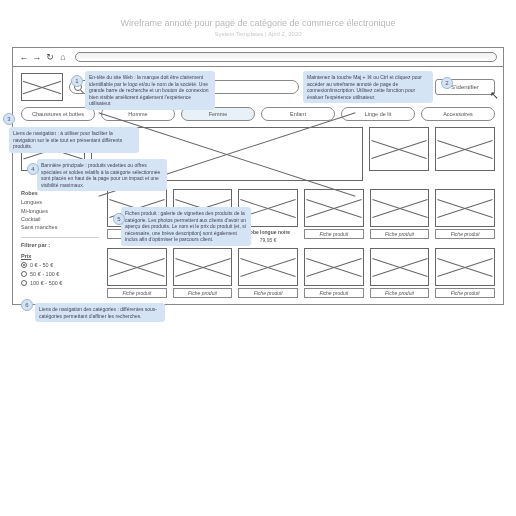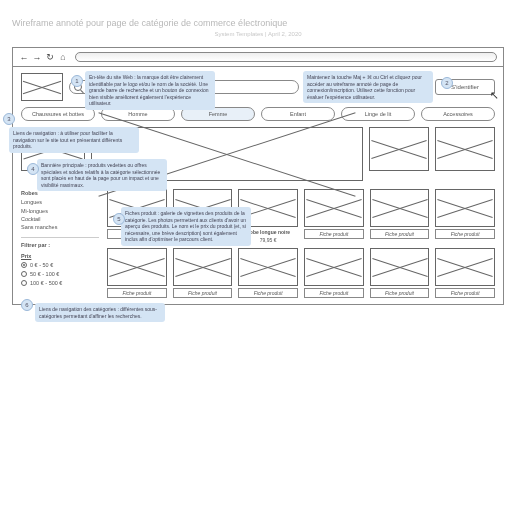--- a/index.html
+++ b/index.html
@@ -1,17 +1,17 @@
 <!DOCTYPE html>
 <html><head>
 <meta charset="utf-8">
 <style>
 *{box-sizing:border-box;margin:0;padding:0;font-family:Arial,sans-serif}
 body{background:#fff;width:516px;height:516px;padding:18px 12px;font-size:6px;color:#555}
-.title{color:#b8b8b8;font-size:9px;margin-bottom:3px}
+.title{text-align:center;color:#b8b8b8;font-size:9px;margin-bottom:3px}
 .subtitle{text-align:center;color:#c8c8c8;font-size:6px;margin-bottom:10px}
 .browser{border:1px solid #888;background:#fff;position:relative}
 .browser-bar{display:flex;align-items:center;padding:4px 6px;border-bottom:1px solid #888;gap:3px}
 .bicon{width:10px;height:10px;display:flex;align-items:center;justify-content:center;font-size:9px;color:#444}
 .urlbar{flex:1;height:10px;border:1px solid #888;border-radius:5px;margin-left:4px;background:linear-gradient(#eee,#fff)}
 .canvas{position:relative;padding:6px 8px}
 .header{display:flex;align-items:center;gap:6px;margin-bottom:6px}
 .logo{width:42px;height:28px;border:1px solid #666;position:relative}
 .xbox::before,.xbox::after{content:"";position:absolute;left:0;right:0;top:50%;border-top:1px solid #666}
 .xbox::before{transform:rotate(18deg)}

